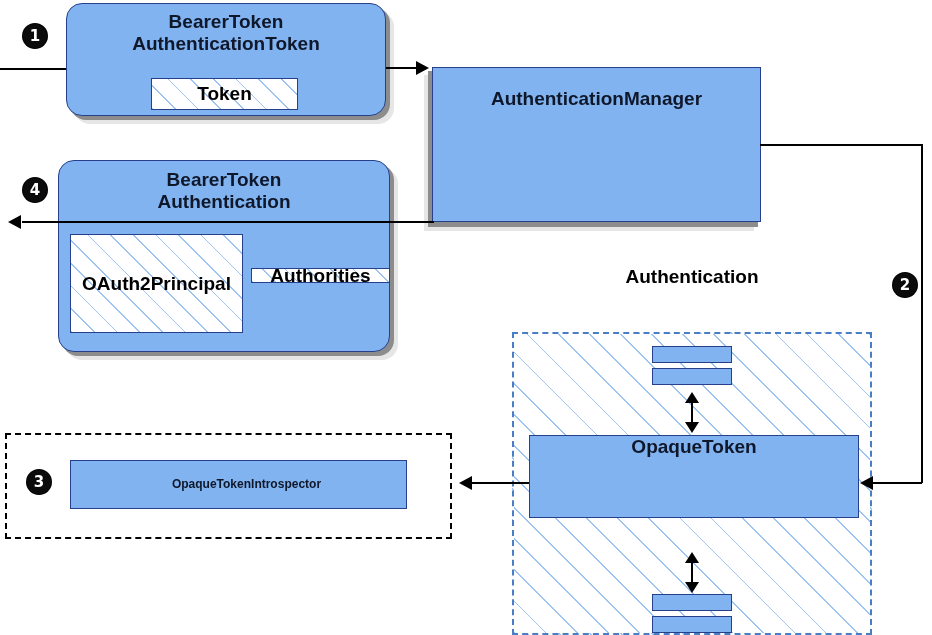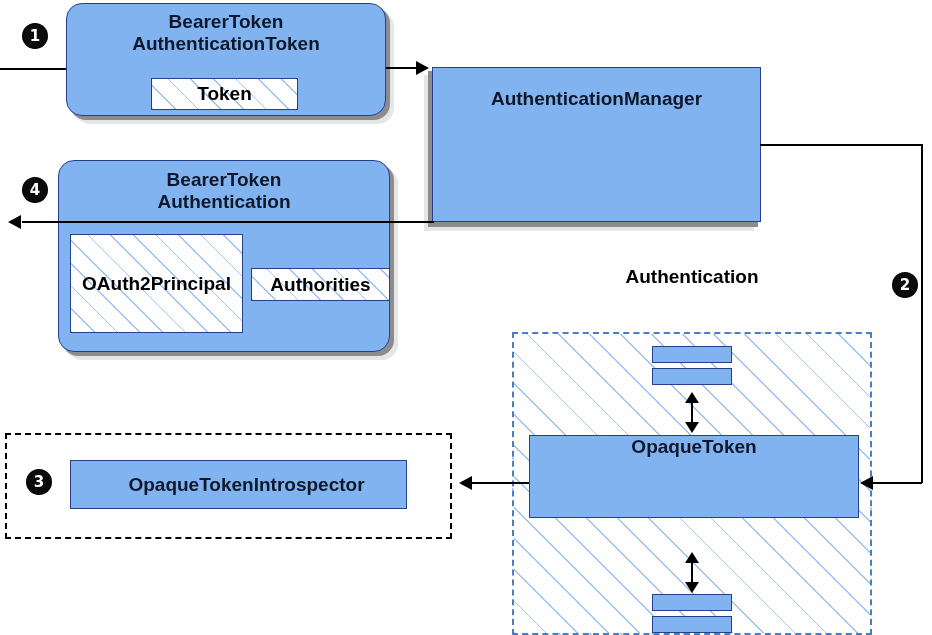--- a/index.html
+++ b/index.html
@@ -196,21 +196,21 @@
       <div>BearerToken</div>
       <div>Authentication</div>
     </div>
   </div>
 
   <div class="abs hatch-box" style="left:70px; top:234px; width:173px; height:99px; font-size:19px; flex-direction:row; line-height:1.12;">
     <span>OAuth2</span>
     <span>Principal</span>
   </div>
 
-  <div class="abs hatch-box" style="left:251px; top:268px; width:139px; height:33px; font-size:19px;">
+  <div class="abs hatch-box" style="left:251px; top:268px; width:139px; height:15px; font-size:19px;">
     <span>Authorities</span>
   </div>
 
   <div class="abs group-label" style="left:562px; top:266px; width:260px;">
     <div>Authentication</div>
   </div>
 
   <div class="abs dashed-blue" style="left:512px; top:332px; width:360px; height:303px;"></div>
 
   <div class="abs mini-bar" style="left:652px; top:346px; width:80px; height:17px;"></div>
@@ -238,18 +238,18 @@
   <div class="abs line-h" style="left:472px; top:482px; width:57px;"></div>
   <div class="abs arrow arrow-left" style="left:459px; top:476px;"></div>
 
   <div class="abs dashed-black" style="left:5px; top:433px; width:447px; height:106px;"></div>
 
   <div class="abs badge" style="left:27px; top:470px; width:24px; height:24px;">3</div>
 
   <div class="abs shadow-layer2" style="left:62px; top:468px; width:337px; height:49px;"></div>
   <div class="abs shadow-layer" style="left:66px; top:464px; width:337px; height:49px;"></div>
   <div class="abs blue-box" style="left:70px; top:460px; width:337px; height:49px; justify-content:center;">
-    <div class="title-text" style="font-size:19px;margin-left:16px;">
+    <div class="title-text" style="font-size:12px;margin-left:16px;">
       <div>OpaqueTokenIntrospector</div>
     </div>
   </div>
 
 </div>
 
 </body></html>

